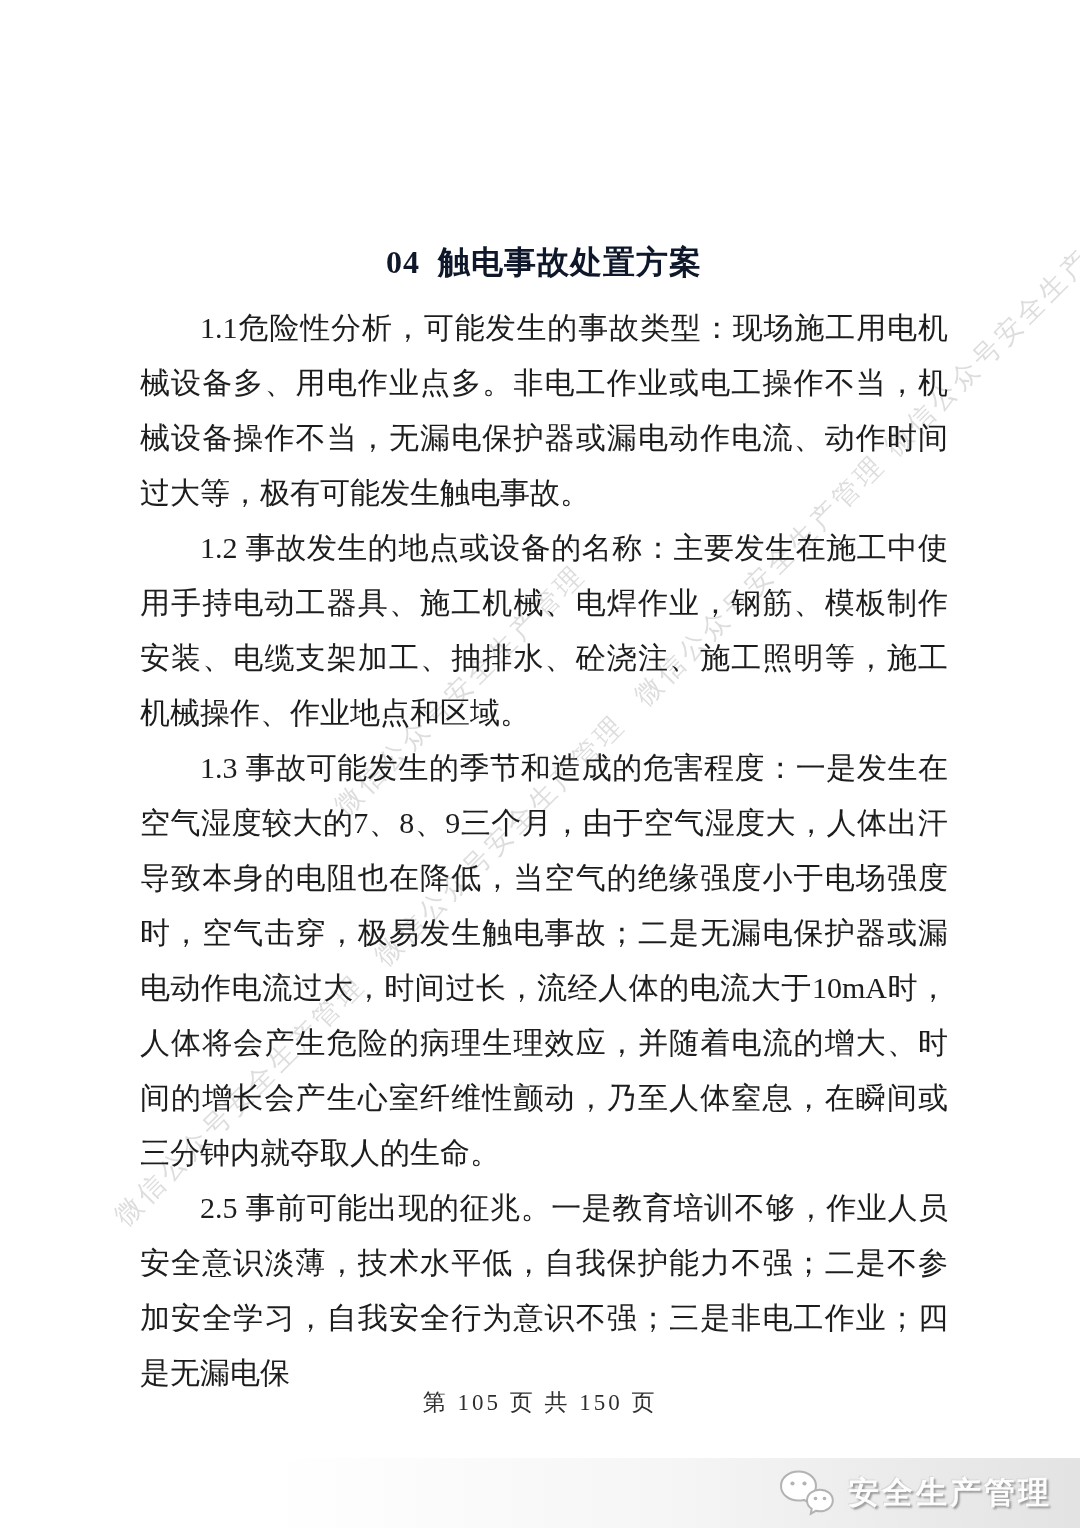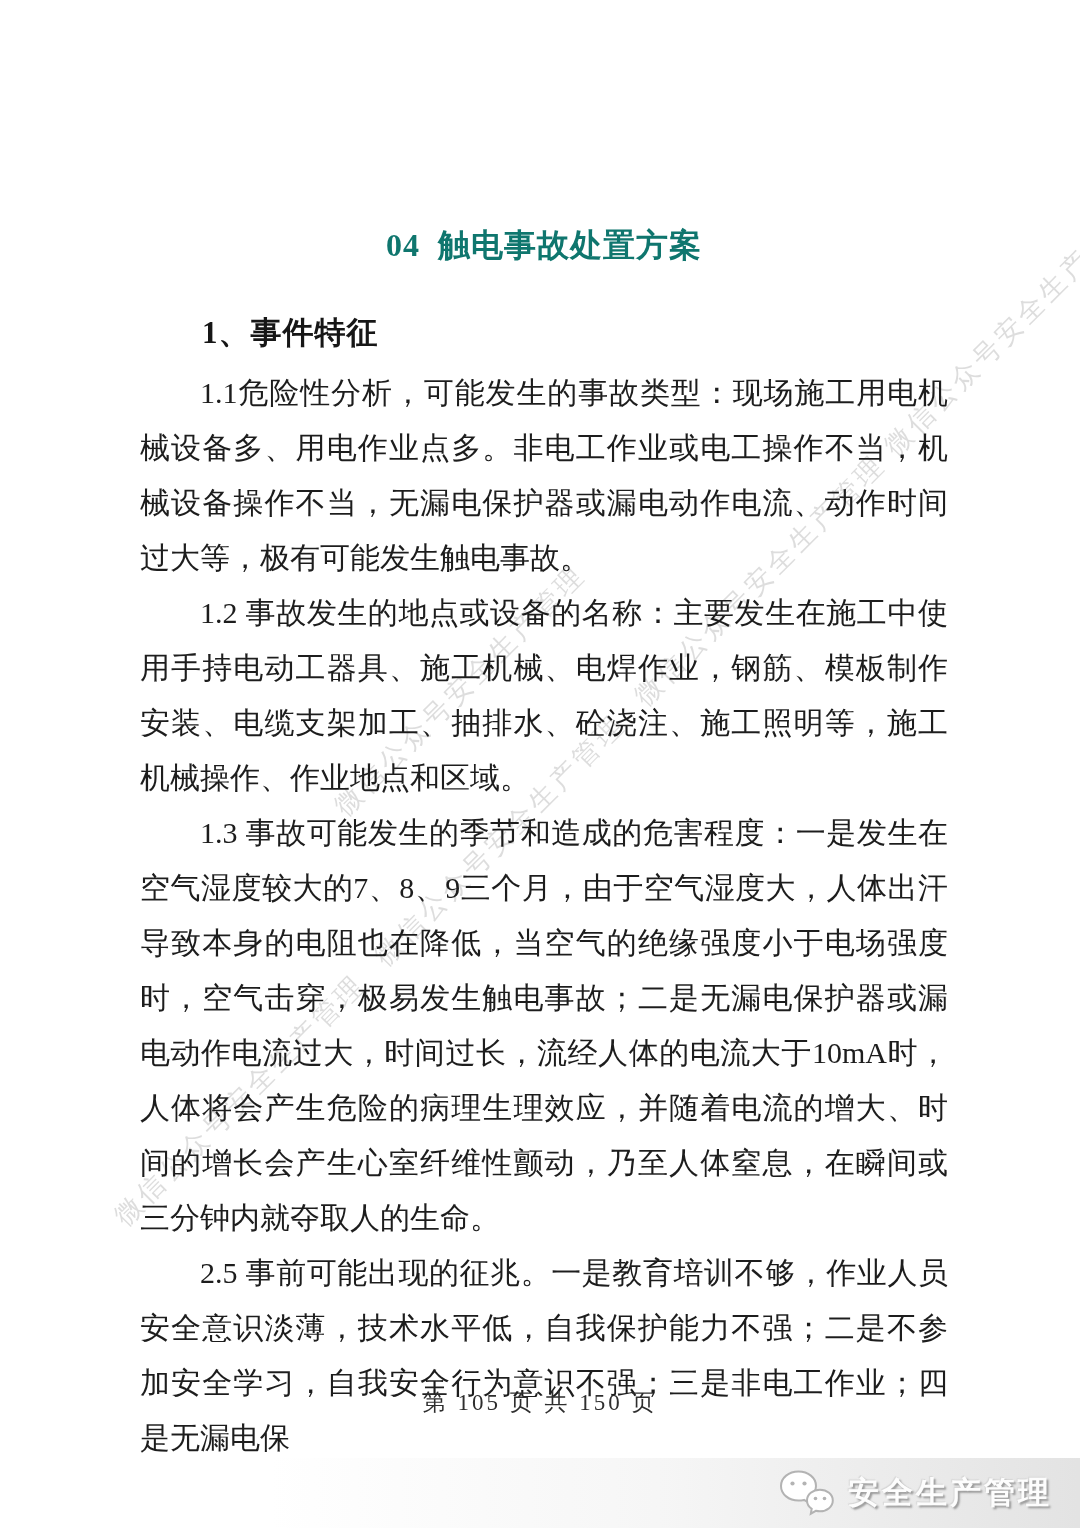--- a/index.html
+++ b/index.html
@@ -32,26 +32,26 @@
     color: rgba(125, 125, 125, 0.26);
     transform: translate(-50%, -50%) rotate(-45deg);
   }
   
   .content {
     position: relative;
     z-index: 2;
     padding: 224px 132px 0 140px;
   }
   .doc-title {
-    margin: 0;
+    margin: 17px;
     text-align: center;
     font-size: 32px;
     line-height: 42px;
     font-weight: 700;
-    color: #0f766e;
+    color: #0f172a;
     letter-spacing: 1px;
     white-space: pre;
   }
   .section-heading {
     margin: 46px 0 0 0;
     font-size: 31px;
     line-height: 42px;
     font-weight: 700;
     color: #161616;
     text-indent: 2em;
@@ -122,21 +122,20 @@
   <div class="watermark-layer">
     <span class="watermark" style="left:240px; top:1100px;">微信公众号安全生产管理</span>
     <span class="watermark" style="left:500px; top:840px;">微信公众号安全生产管理</span>
     <span class="watermark" style="left:760px; top:580px;">微信公众号安全生产管理</span>
     <span class="watermark" style="left:1010px; top:330px;">微信公众号安全生产管理</span>
     <span class="watermark" style="left:460px; top:690px;">微信公众号安全生产管理</span>
   </div>
 
   <div class="content">
     <h1 class="doc-title">04  触电事故处置方案</h1>
-    <h2 class="section-heading">1、事件特征</h2>
     <div class="paragraphs" id="paragraphs">
         <p class="body-para">1.1危险性分析，可能发生的事故类型：现场施工用电机械设备多、用电作业点多。非电工作业或电工操作不当，机械设备操作不当，无漏电保护器或漏电动作电流、动作时间过大等，极有可能发生触电事故。</p>
         <p class="body-para">1.2 事故发生的地点或设备的名称：主要发生在施工中使用手持电动工器具、施工机械、电焊作业，钢筋、模板制作安装、电缆支架加工、抽排水、砼浇注、施工照明等，施工机械操作、作业地点和区域。</p>
         <p class="body-para">1.3 事故可能发生的季节和造成的危害程度：一是发生在空气湿度较大的7、8、9三个月，由于空气湿度大，人体出汗导致本身的电阻也在降低，当空气的绝缘强度小于电场强度时，空气击穿，极易发生触电事故；二是无漏电保护器或漏电动作电流过大，时间过长，流经人体的电流大于10mA时，人体将会产生危险的病理生理效应，并随着电流的增大、时间的增长会产生心室纤维性颤动，乃至人体窒息，在瞬间或三分钟内就夺取人的生命。</p>
         <p class="body-para">2.5 事前可能出现的征兆。一是教育培训不够，作业人员安全意识淡薄，技术水平低，自我保护能力不强；二是不参加安全学习，自我安全行为意识不强；三是非电工作业；四是无漏电保</p>
       </div>
   </div>
 
   <div class="page-footer">
     <span>第 105 页 共 150 页</span>

